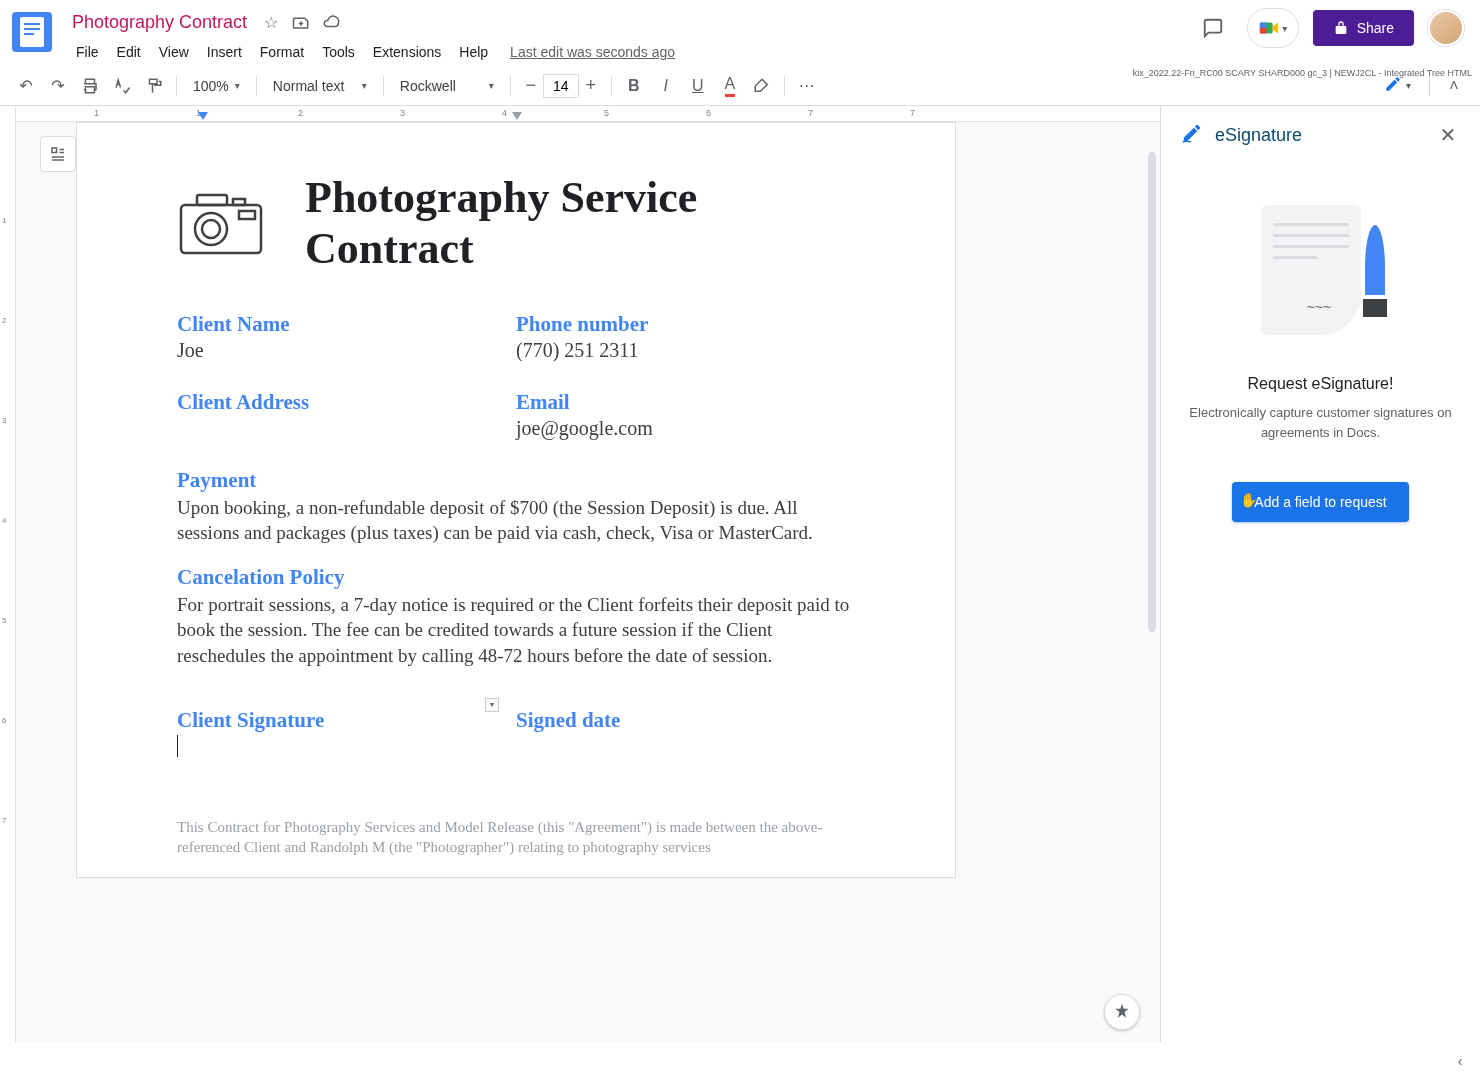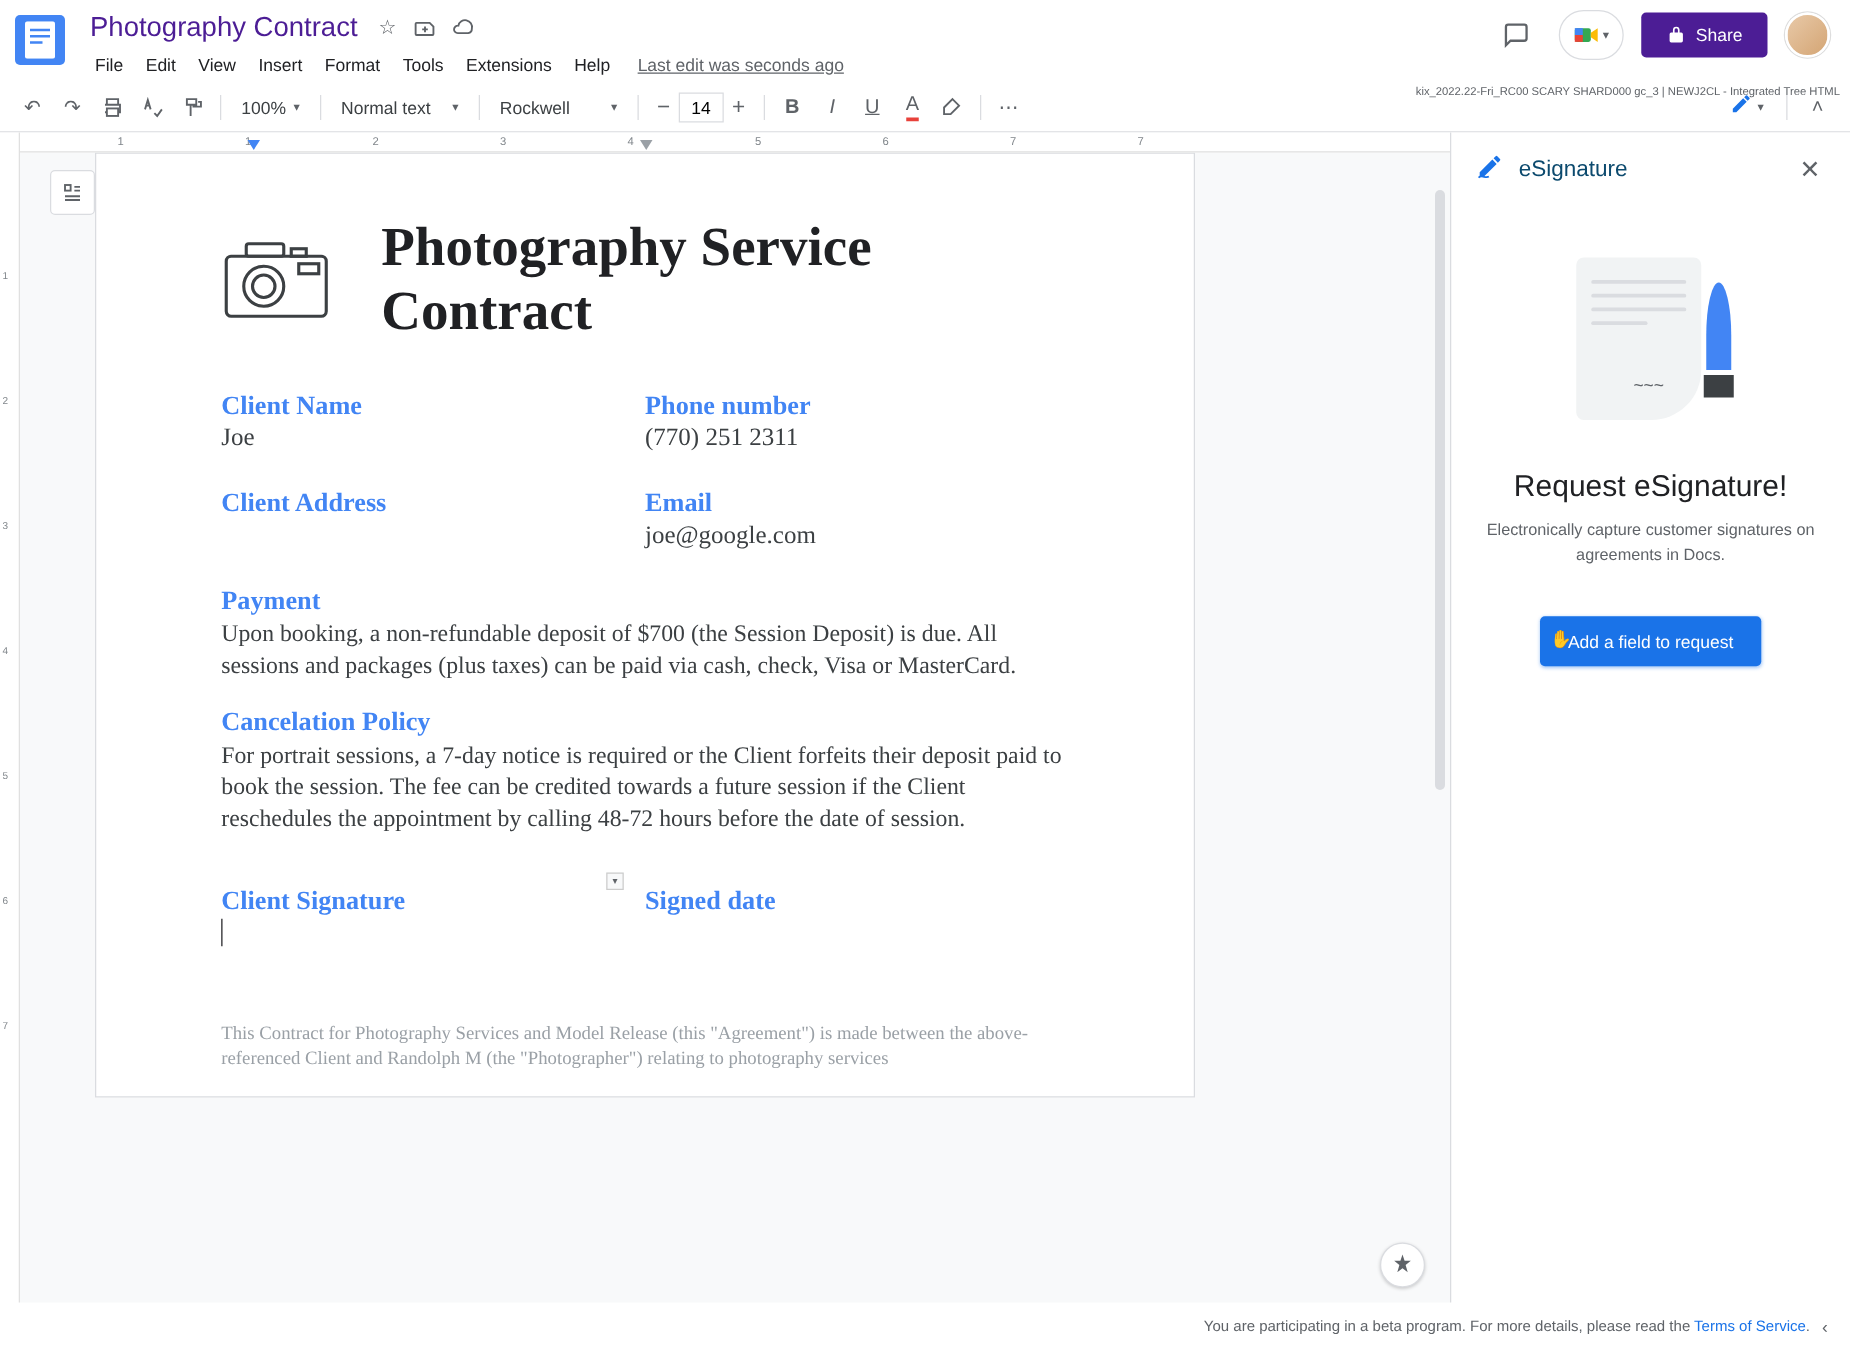--- a/index.html
+++ b/index.html
@@ -4,21 +4,21 @@
 <style>
 * { margin: 0; padding: 0; box-sizing: border-box; font-family: 'Google Sans', Arial, sans-serif; }
 body { background: #fff; width: 1480px; height: 1080px; overflow: hidden; position: relative; }
 
 
 .titlebar { display: flex; align-items: flex-start; padding: 8px 12px 0 12px; height: 66px; }
 .doc-icon { width: 40px; height: 40px; background: #4285f4; border-radius: 4px; display: flex; align-items: center; justify-content: center; margin-right: 16px; margin-top: 4px; }
 .doc-icon svg { width: 24px; height: 30px; }
 .title-area { flex: 1; }
 .title-row { display: flex; align-items: center; gap: 10px; height: 28px; }
-.doc-title { font-size: 22px; color: #4c1d95; padding: 2px 4px; }
+.doc-title { font-size: 18px; color: #be185d; padding: 2px 4px; }
 .title-icon { width: 20px; height: 20px; color: #5f6368; display: flex; align-items: center; justify-content: center; cursor: pointer; }
 .menubar { display: flex; gap: 2px; margin-top: 4px; align-items: center; }
 .menu-item { padding: 4px 8px; font-size: 14px; color: #202124; cursor: pointer; border-radius: 4px; }
 .last-edit { font-size: 14px; color: #5f6368; text-decoration: underline; margin-left: 12px; cursor: pointer; }
 .title-right { display: flex; align-items: center; gap: 14px; padding-right: 4px; position: relative; }
 .comment-btn { width: 40px; height: 40px; display: flex; align-items: center; justify-content: center; color: #5f6368; cursor: pointer; border-radius: 50%; }
 .meet-btn { width: 52px; height: 40px; border: 1px solid #dadce0; border-radius: 20px; display: flex; align-items: center; justify-content: center; cursor: pointer; gap: 2px; }
 .share-btn { background: #4c1d95; color: #fff; padding: 10px 20px; border-radius: 4px; font-size: 14px; font-weight: 500; display: flex; align-items: center; gap: 8px; cursor: pointer; }
 .avatar { width: 36px; height: 36px; border-radius: 50%; background: linear-gradient(135deg, #e8c9a8, #d4a574); border: 2px solid #fff; box-shadow: 0 0 0 1px #ddd; cursor: pointer; }
 .debug-text { position: absolute; right: 8px; top: 68px; font-size: 9px; color: #5f6368; }
@@ -73,21 +73,21 @@
 .sp-close { width: 24px; height: 24px; color: #5f6368; cursor: pointer; display: flex; align-items: center; justify-content: center; font-size: 20px; }
 .sp-body { flex: 1; display: flex; flex-direction: column; align-items: center; padding: 40px 24px 0 24px; text-align: center; }
 .sp-illust { width: 140px; height: 150px; margin-bottom: 20px; position: relative; }
 .scroll-paper { position: absolute; left: 10px; top: 0; width: 100px; height: 130px; background: #f1f3f4; border-radius: 6px 6px 40px 6px; }
 .scroll-lines { position: absolute; left: 22px; top: 18px; width: 76px; }
 .scroll-lines div { height: 3px; background: #dadce0; margin-bottom: 8px; border-radius: 2px; }
 .scroll-sig { position: absolute; left: 56px; top: 94px; font-size: 14px; color: #5f6368; font-style: italic; }
 .quill { position: absolute; right: 0; top: 20px; width: 32px; height: 110px; }
 .quill-feather { width: 20px; height: 70px; background: #4285f4; border-radius: 50% 50% 0 0 / 60% 60% 0 0; margin-left: 6px; }
 .quill-base { width: 24px; height: 18px; background: #3c4043; margin-top: 4px; margin-left: 4px; }
-.sp-h { font-size: 24px; font-weight: 400; color: #202124; margin-bottom: 10px; }
+.sp-h { font-size: 16px; font-weight: 400; color: #202124; margin-bottom: 10px; }
 .sp-desc { font-size: 13px; color: #5f6368; line-height: 1.5; margin-bottom: 40px; }
 .sp-btn { background: #1a73e8; color: #fff; padding: 12px 22px; border-radius: 4px; font-size: 14px; font-weight: 500; cursor: pointer; box-shadow: 0 1px 3px rgba(26,115,232,0.4); display: flex; align-items: center; gap: 6px; position: relative; }
 .sp-btn-cursor { position: absolute; left: 8px; top: 10px; font-size: 14px; }
 
 
 .bottom-bar { height: 38px; display: flex; align-items: center; justify-content: flex-end; padding: 0 8px; font-size: 12px; color: #5f6368; }
 .bottom-bar a { color: #1a73e8; text-decoration: none; }
 .bottom-caret { width: 24px; text-align: center; font-size: 14px; color: #5f6368; cursor: pointer; }
 </style>
 </head>
@@ -348,17 +348,14 @@
       <div class="sp-desc">Electronically capture customer signatures on agreements in Docs.</div>
       <div class="sp-btn">
         <span class="sp-btn-cursor">✋</span>
         <span>Add a field to request</span>
       </div>
     </div>
   </div>
 </div>
 
 <div class="bottom-bar">
-  <span>
-    <span>You are participating in a beta program. For more details, please read the </span><a href="#">Terms of Service</a><span>.</span>
-  </span>
   <span class="bottom-caret">‹</span>
 </div>
 
 </body></html>

